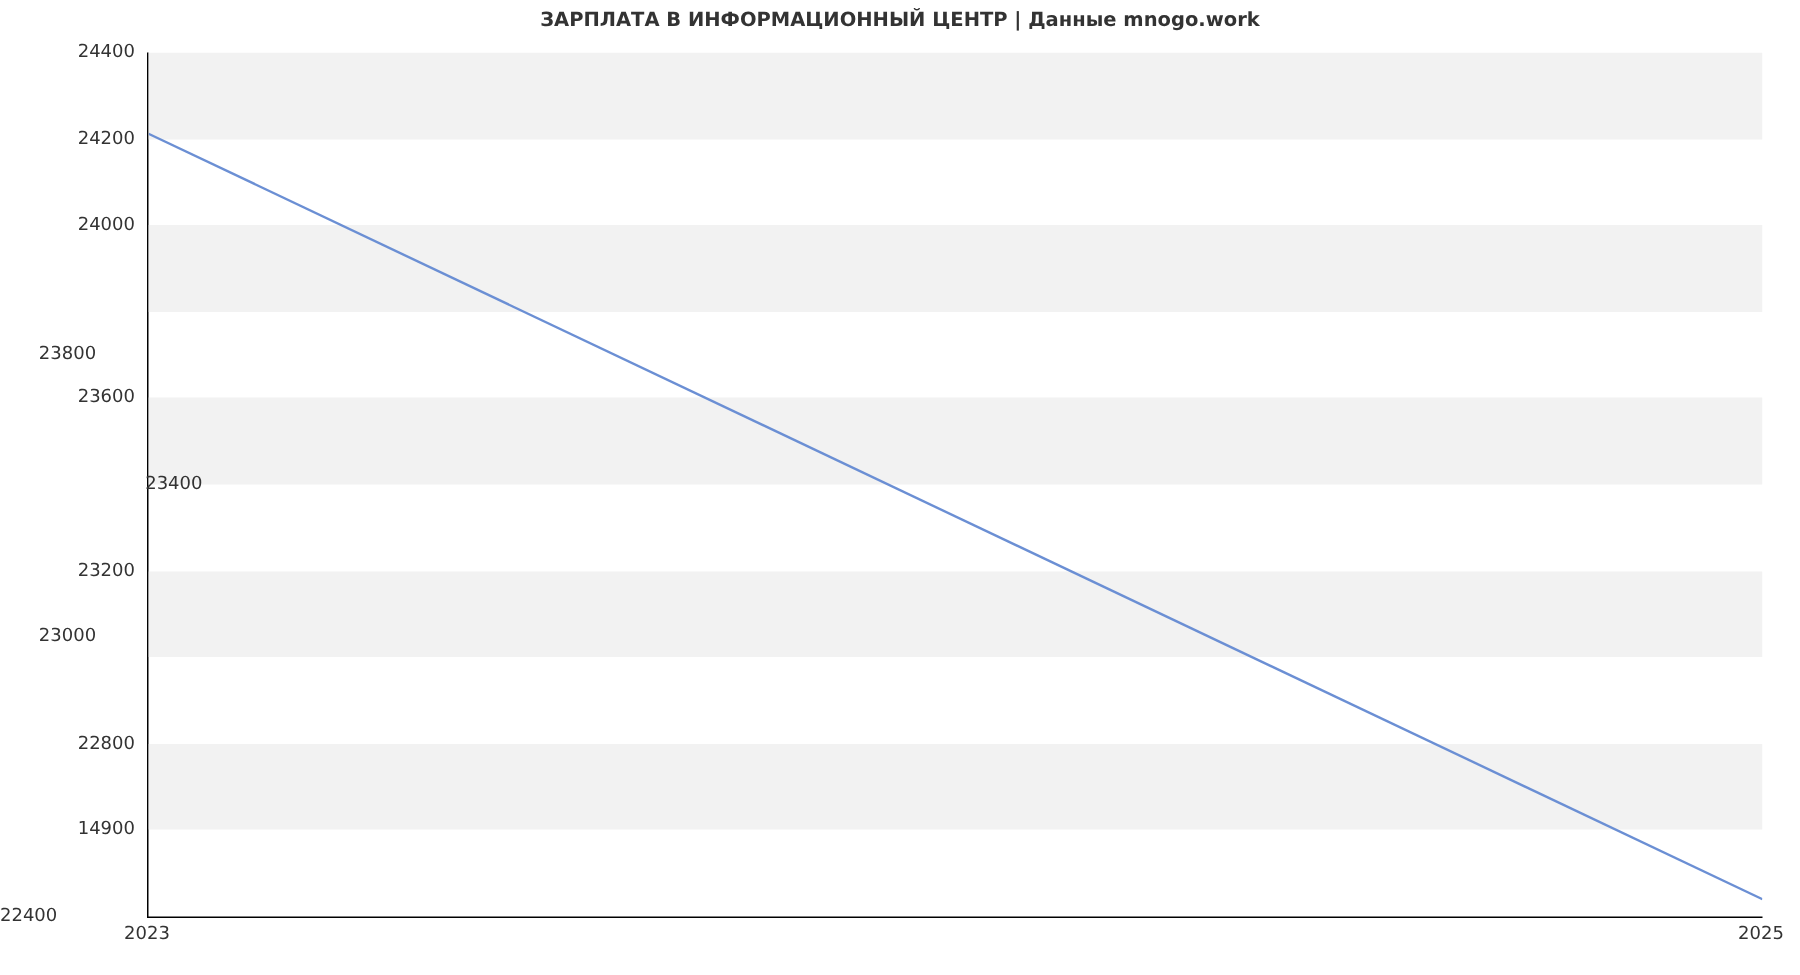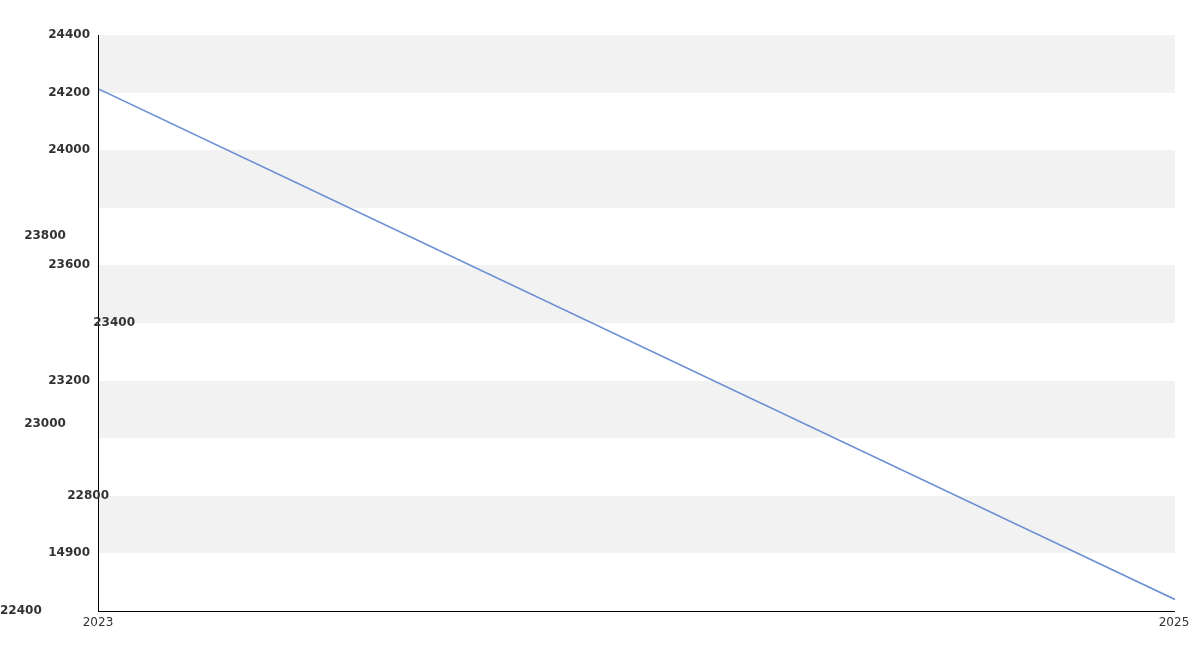--- a/index.html
+++ b/index.html
@@ -44,53 +44,53 @@
     width: 100%;
     background: #f2f2f2;
   }
   .y-tick-label {
     position: absolute;
     right: 1108px; 
     text-align: right;
     width: 90px;
     font-size: 12px;
     color: #333;
-    font-weight: bold;
   }
   .x-tick-label {
     position: absolute;
     top: 615px;
     font-size: 12px;
     color: #333;
     text-align: right;
     transform: translateX(-50%);
   }
 </style>
 </head>
 <body>
 
 <div class="chart-container">
 
+  <div class="chart-title">ЗАРПЛАТА В ИНФОРМАЦИОННЫЙ ЦЕНТР | Данные mnogo.work</div>
 
   <div class="plot-area">
       <div class="band" style="top: 0px; height: 57.6px;"></div>
       <div class="band" style="top: 115.2px; height: 57.6px;"></div>
       <div class="band" style="top: 230.4px; height: 57.6px;"></div>
       <div class="band" style="top: 345.6px; height: 57.6px;"></div>
       <div class="band" style="top: 460.8px; height: 57.6px;"></div>
 
     <svg id="plot-svg" width="1076" height="576" style="position:absolute;left:0;top:0;">
         <path d="M0 54.144000000000005 L1076 564.48" stroke="#6b8fd4" stroke-width="1.6" fill="none"></path>
       </svg>
   </div>
 
   <div id="y-ticks">
       <div class="y-tick-label" style="position: absolute; left: 0px; width: 90px; top: 603px; text-align: left;">22400</div>
       <div class="y-tick-label" style="position: absolute; left: 0px; width: 90px; top: 545.4px; text-align: right;">14900</div>
-      <div class="y-tick-label" style="position: absolute; left: 0px; width: 90px; top: 487.8px; text-align: right; padding-left: 19px;">22800</div>
+      <div class="y-tick-label" style="position: absolute; left: 0px; width: 90px; top: 487.8px; text-align: right;">22800</div>
       <div class="y-tick-label" style="position: absolute; left: 0px; width: 90px; top: 416px; text-align: center;">23000</div>
       <div class="y-tick-label" style="position: absolute; left: 0px; width: 90px; top: 372.6px; text-align: right;">23200</div>
       <div class="y-tick-label" style="position: absolute; left: 0px; width: 90px; top: 315px; text-align: right; margin-left: 45px;">23400</div>
       <div class="y-tick-label" style="position: absolute; left: 0px; width: 90px; top: 257.4px; text-align: right;">23600</div>
       <div class="y-tick-label" style="position: absolute; left: 0px; width: 90px; top: 199.8px; text-align: center; margin-top: 28px;">23800</div>
       <div class="y-tick-label" style="position: absolute; left: 0px; width: 90px; top: 142.2px; text-align: right;">24000</div>
       <div class="y-tick-label" style="position: absolute; left: 0px; width: 90px; top: 84.6px; text-align: right;">24200</div>
       <div class="y-tick-label" style="position: absolute; left: 0px; width: 90px; top: 27px; text-align: right;">24400</div>
     </div>
   <div id="x-ticks">

